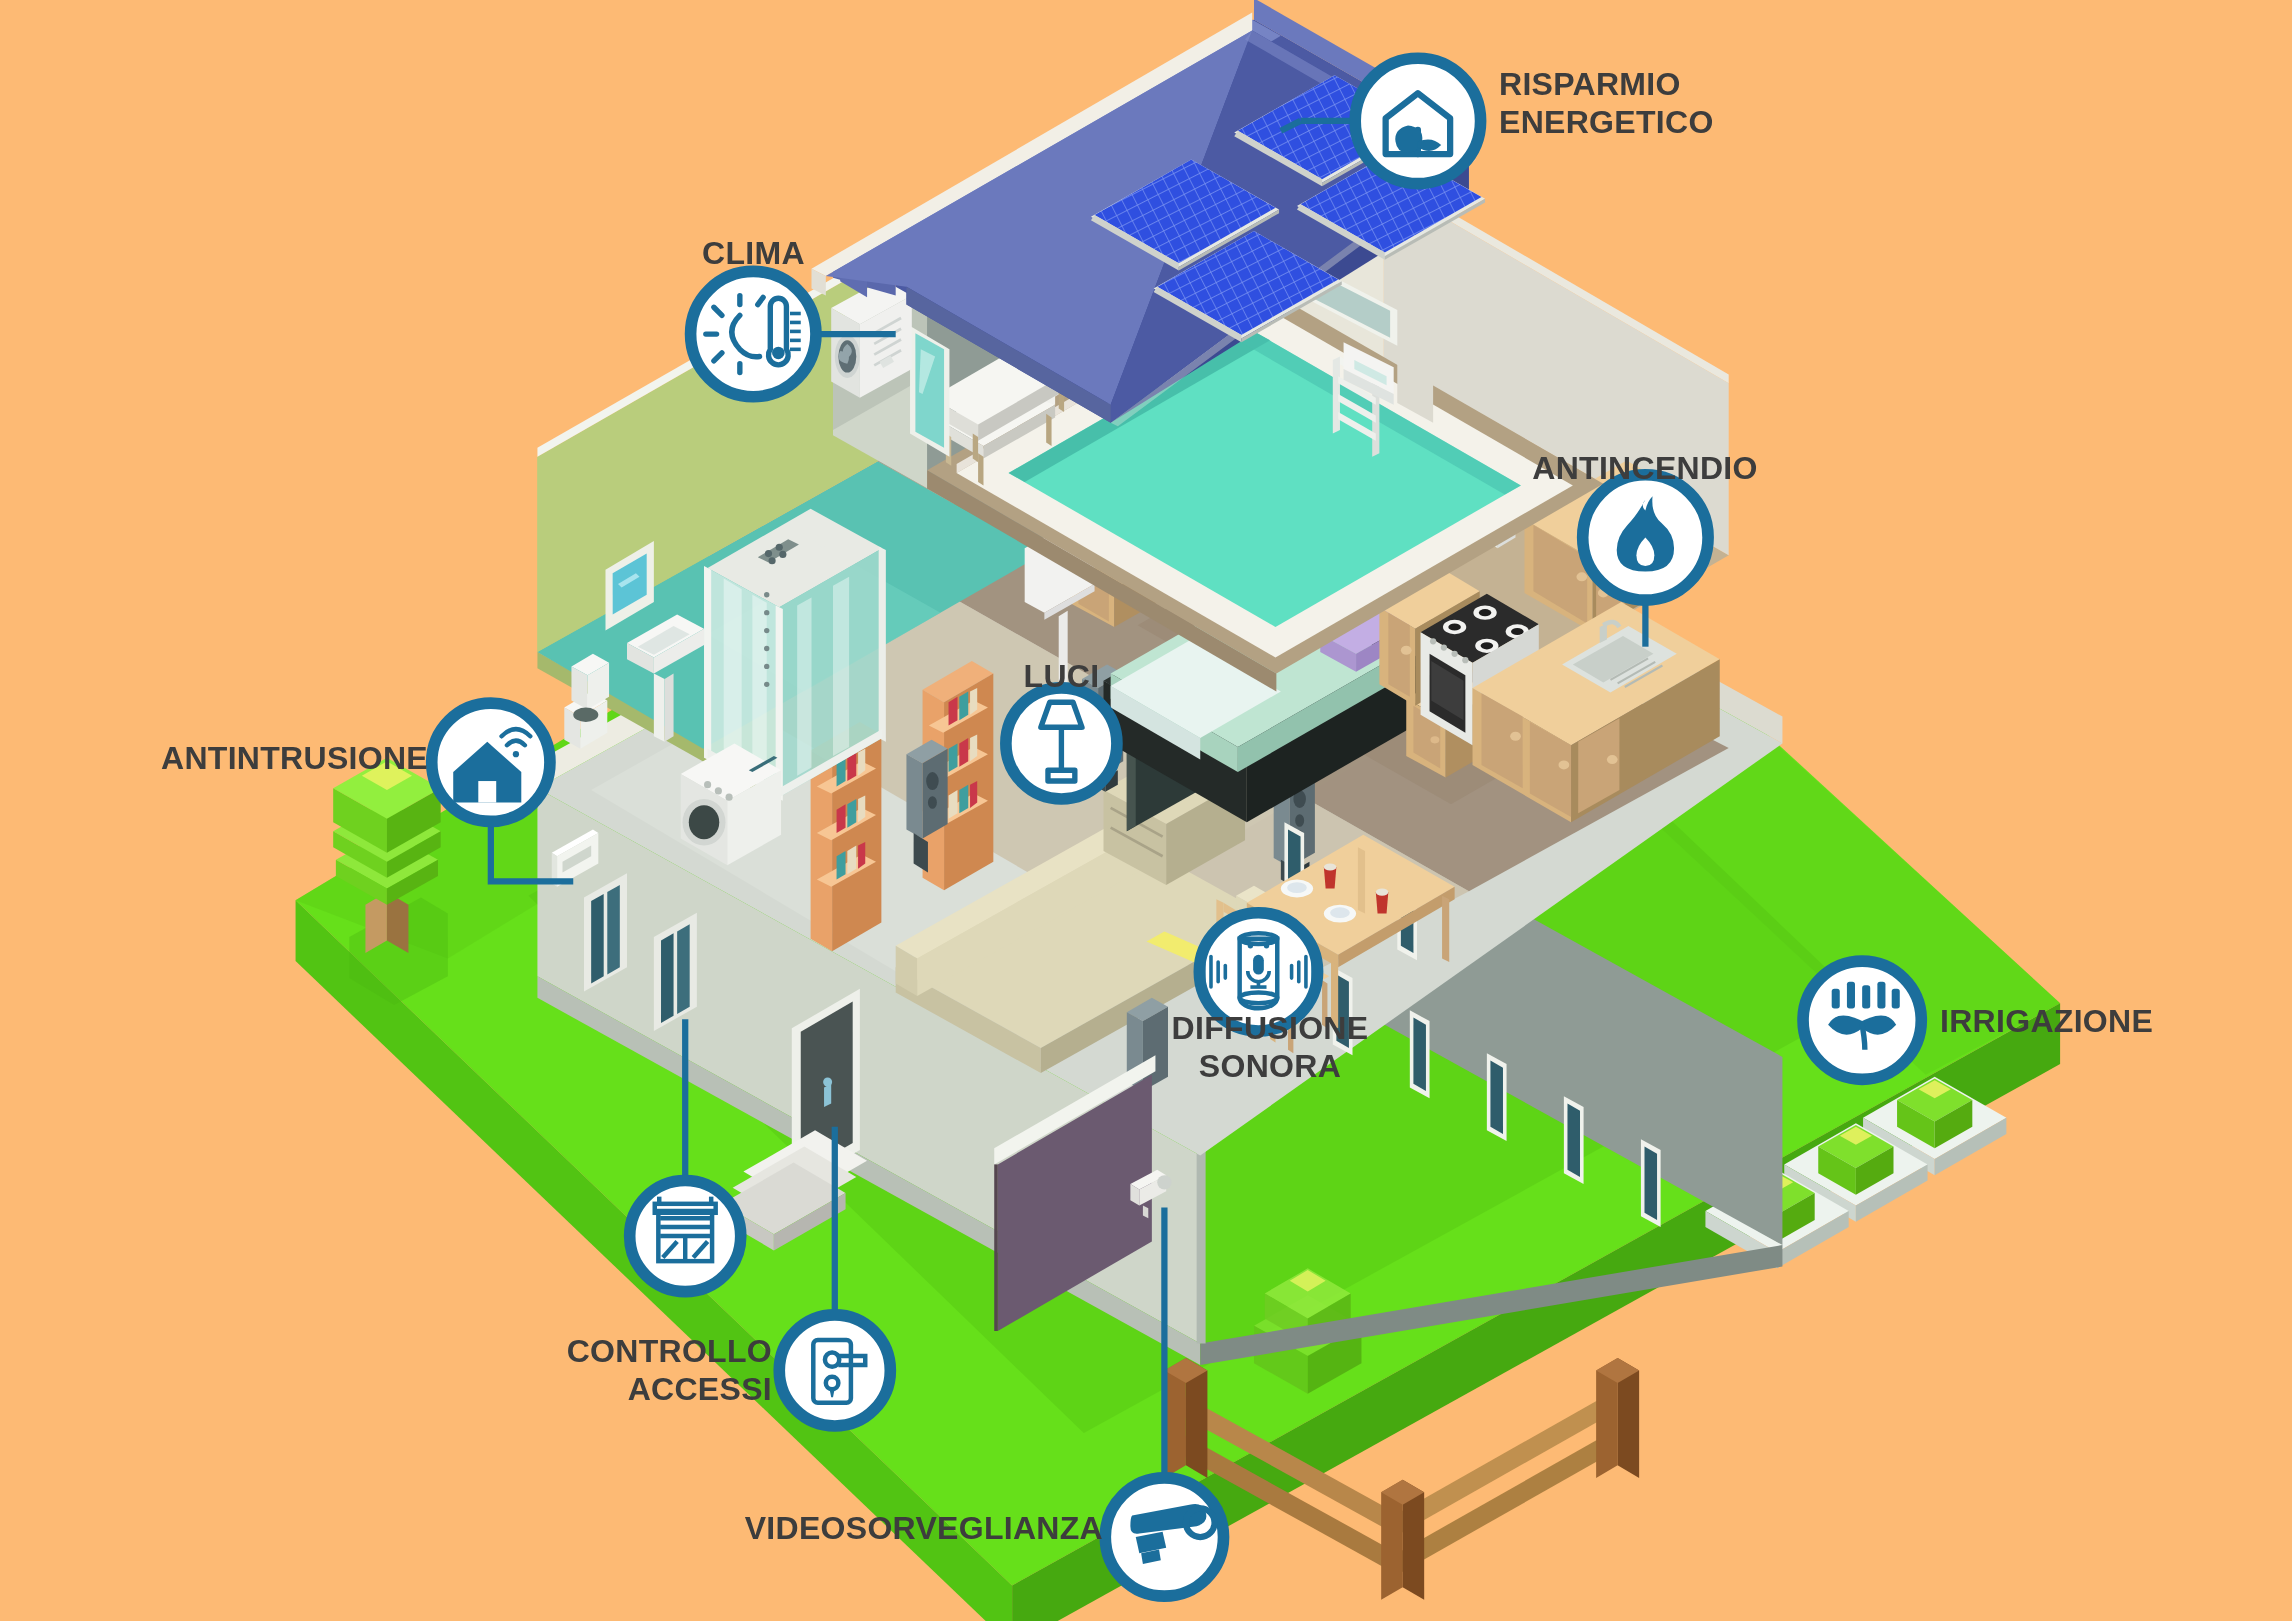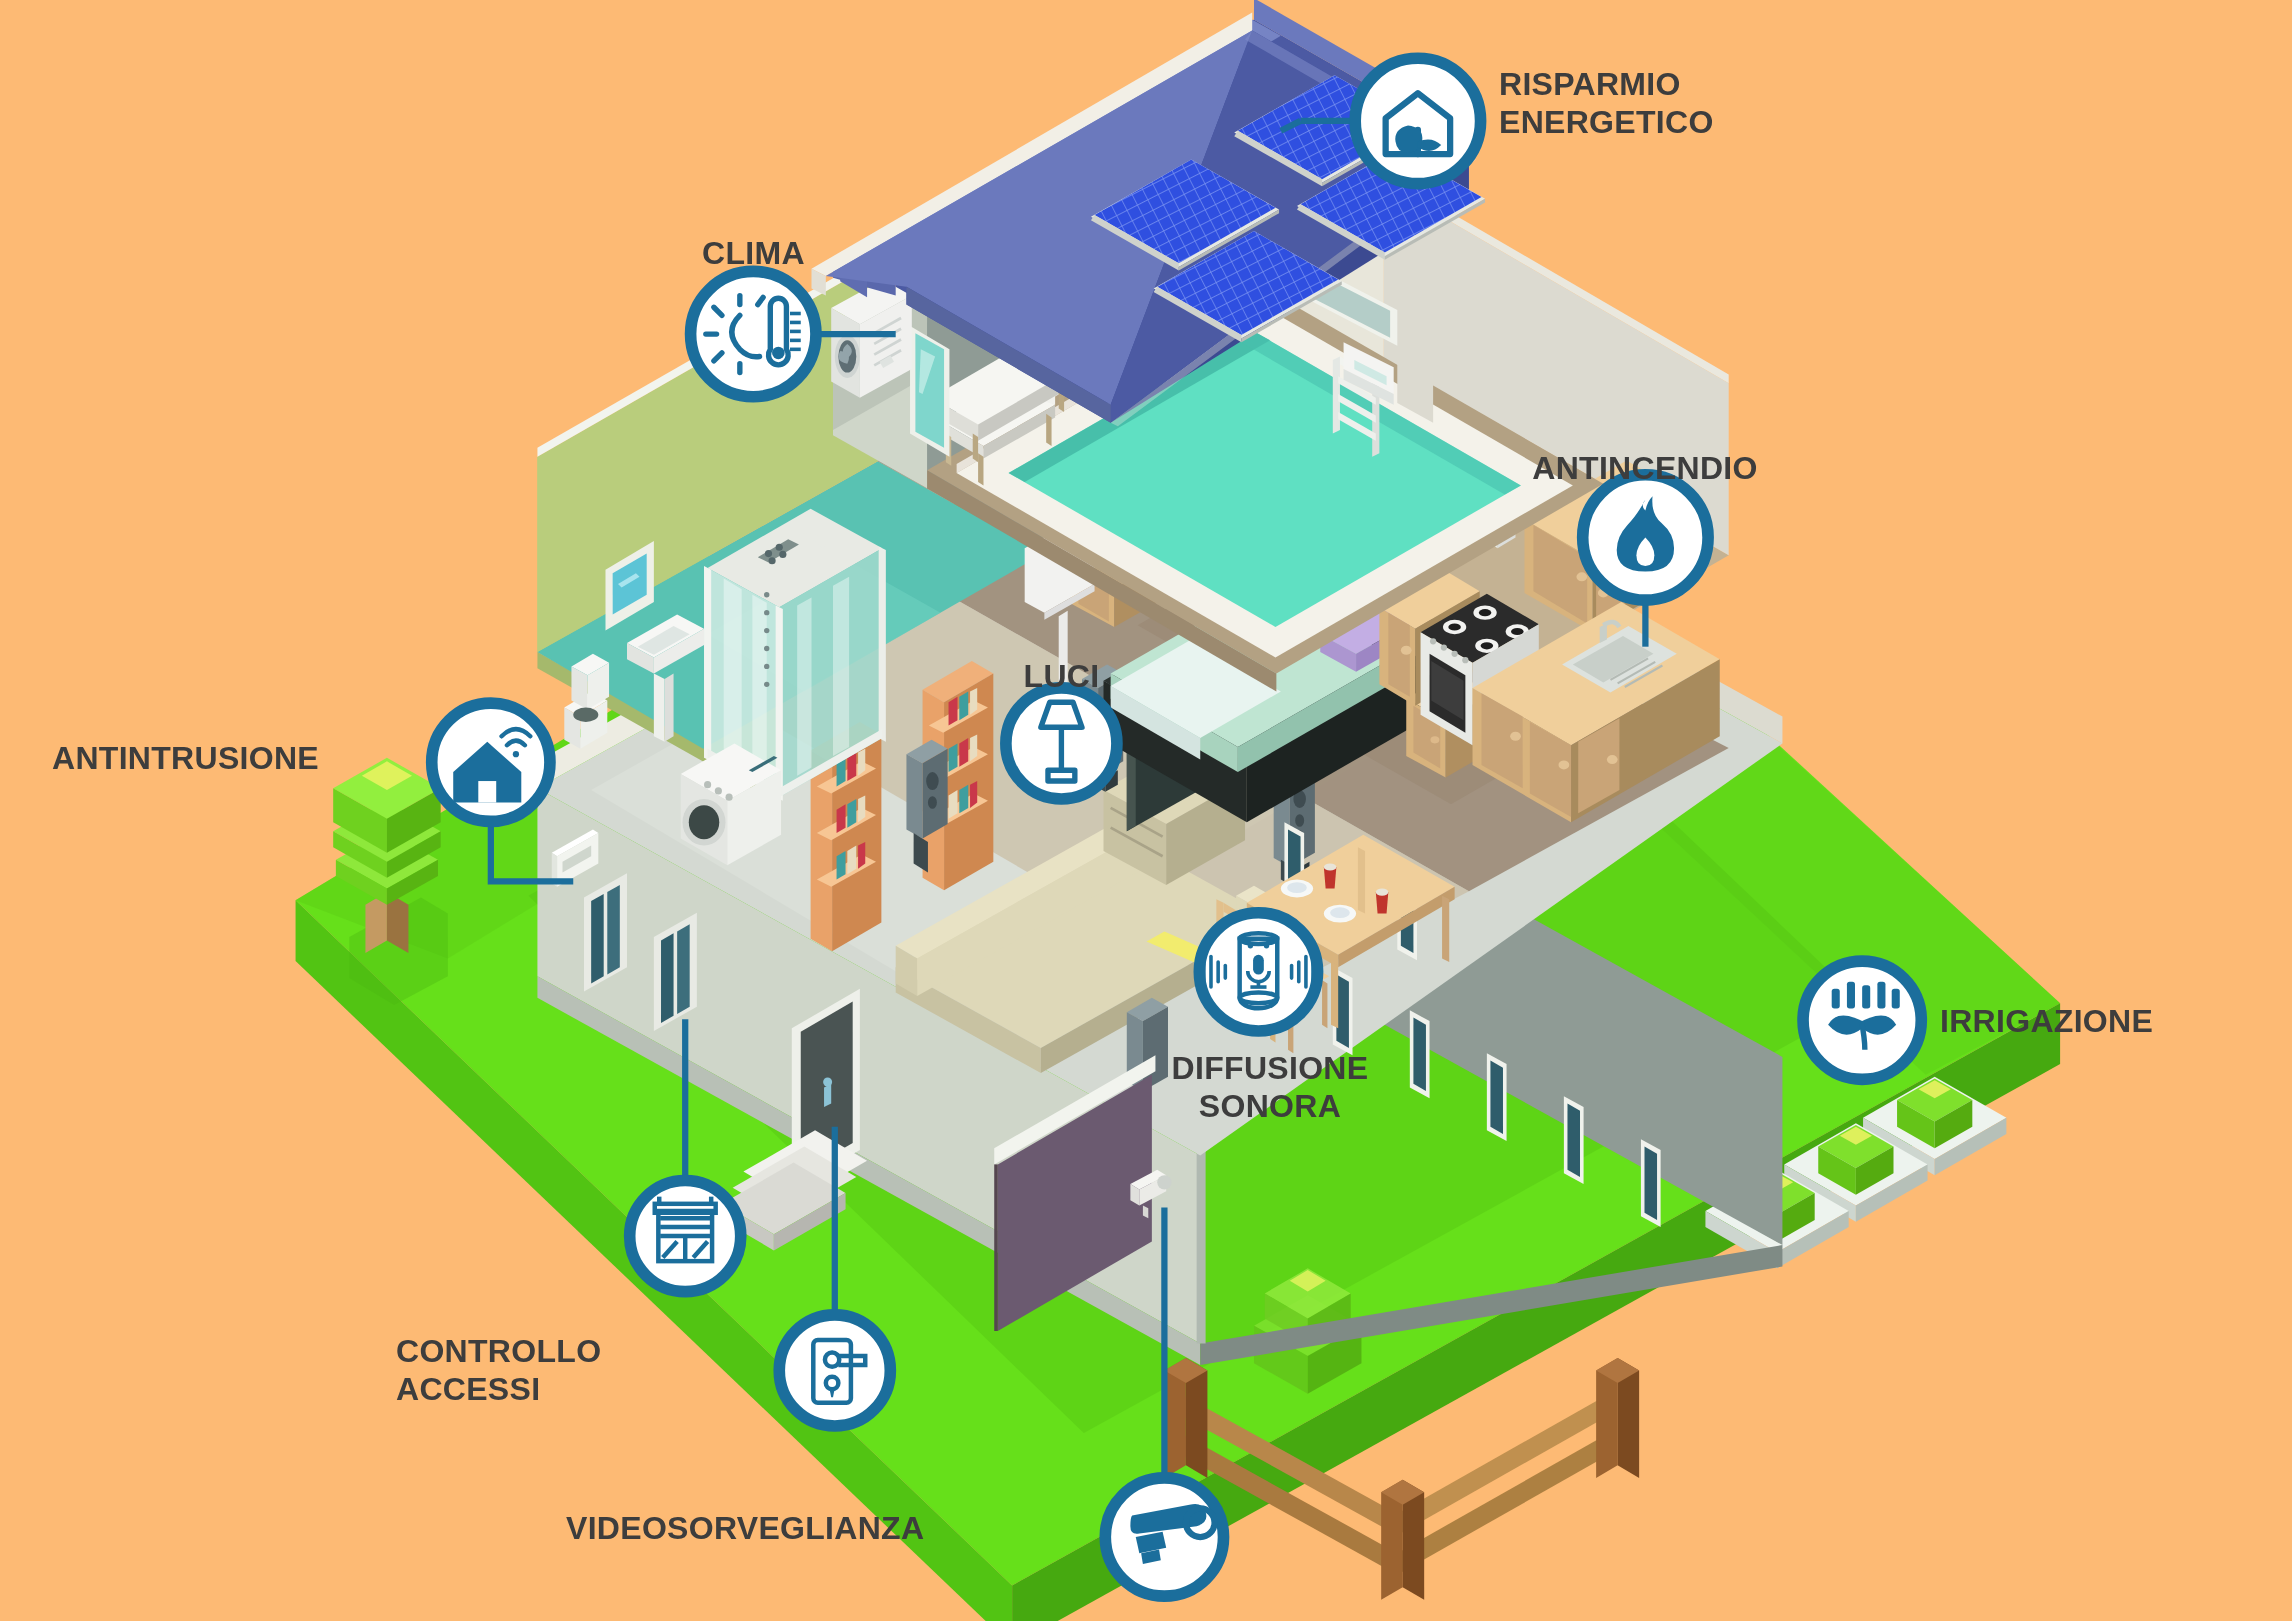--- a/index.html
+++ b/index.html
@@ -22,21 +22,21 @@
   .label {
     position: absolute;
     color: #3d3d3d;
     font-weight: 700;
     font-size: 32px;
     letter-spacing: 0.3px;
     line-height: 1.18;
     white-space: pre-line;
     pointer-events: auto;
   }
-  .label.r { }
+  .label.r { text-align: right; }
   .label.l { text-align: left; }
   .label.c { text-align: center; }
 </style>
 </head>
 <body>
 
 <div id="stage">
 
   <svg id="scene" viewBox="0 0 2560 1810">
     <defs>
@@ -1014,21 +1014,21 @@
 ENERGETICO</div>
 
   <div class="label c" style="left:664px; top:235px; width:179px;">CLIMA</div>
 
   <div class="label c" style="left:1439px; top:450px; width:412px;">ANTINCENDIO</div>
 
   <div class="label r" style="left:52px; top:740px; width:376px;">ANTINTRUSIONE</div>
 
   <div class="label c" style="left:972px; top:658px; width:179px;text-align:center;">LUCI</div>
 
-  <div class="label c" style="left:1064px; top:1010px; width:412px;margin-top:40px;">DIFFUSIONE
+  <div class="label c" style="left:1064px; top:1010px; width:412px;">DIFFUSIONE
 SONORA</div>
 
   <div class="label l" style="left:1940px; top:1003px; width:340px;">IRRIGAZIONE</div>
 
 
   <div class="label r" style="left:396px; top:1333px; width:376px;">CONTROLLO
 ACCESSI</div>
 
   <div class="label r" style="left:566px; top:1510px; width:537px;">VIDEOSORVEGLIANZA</div>
 

